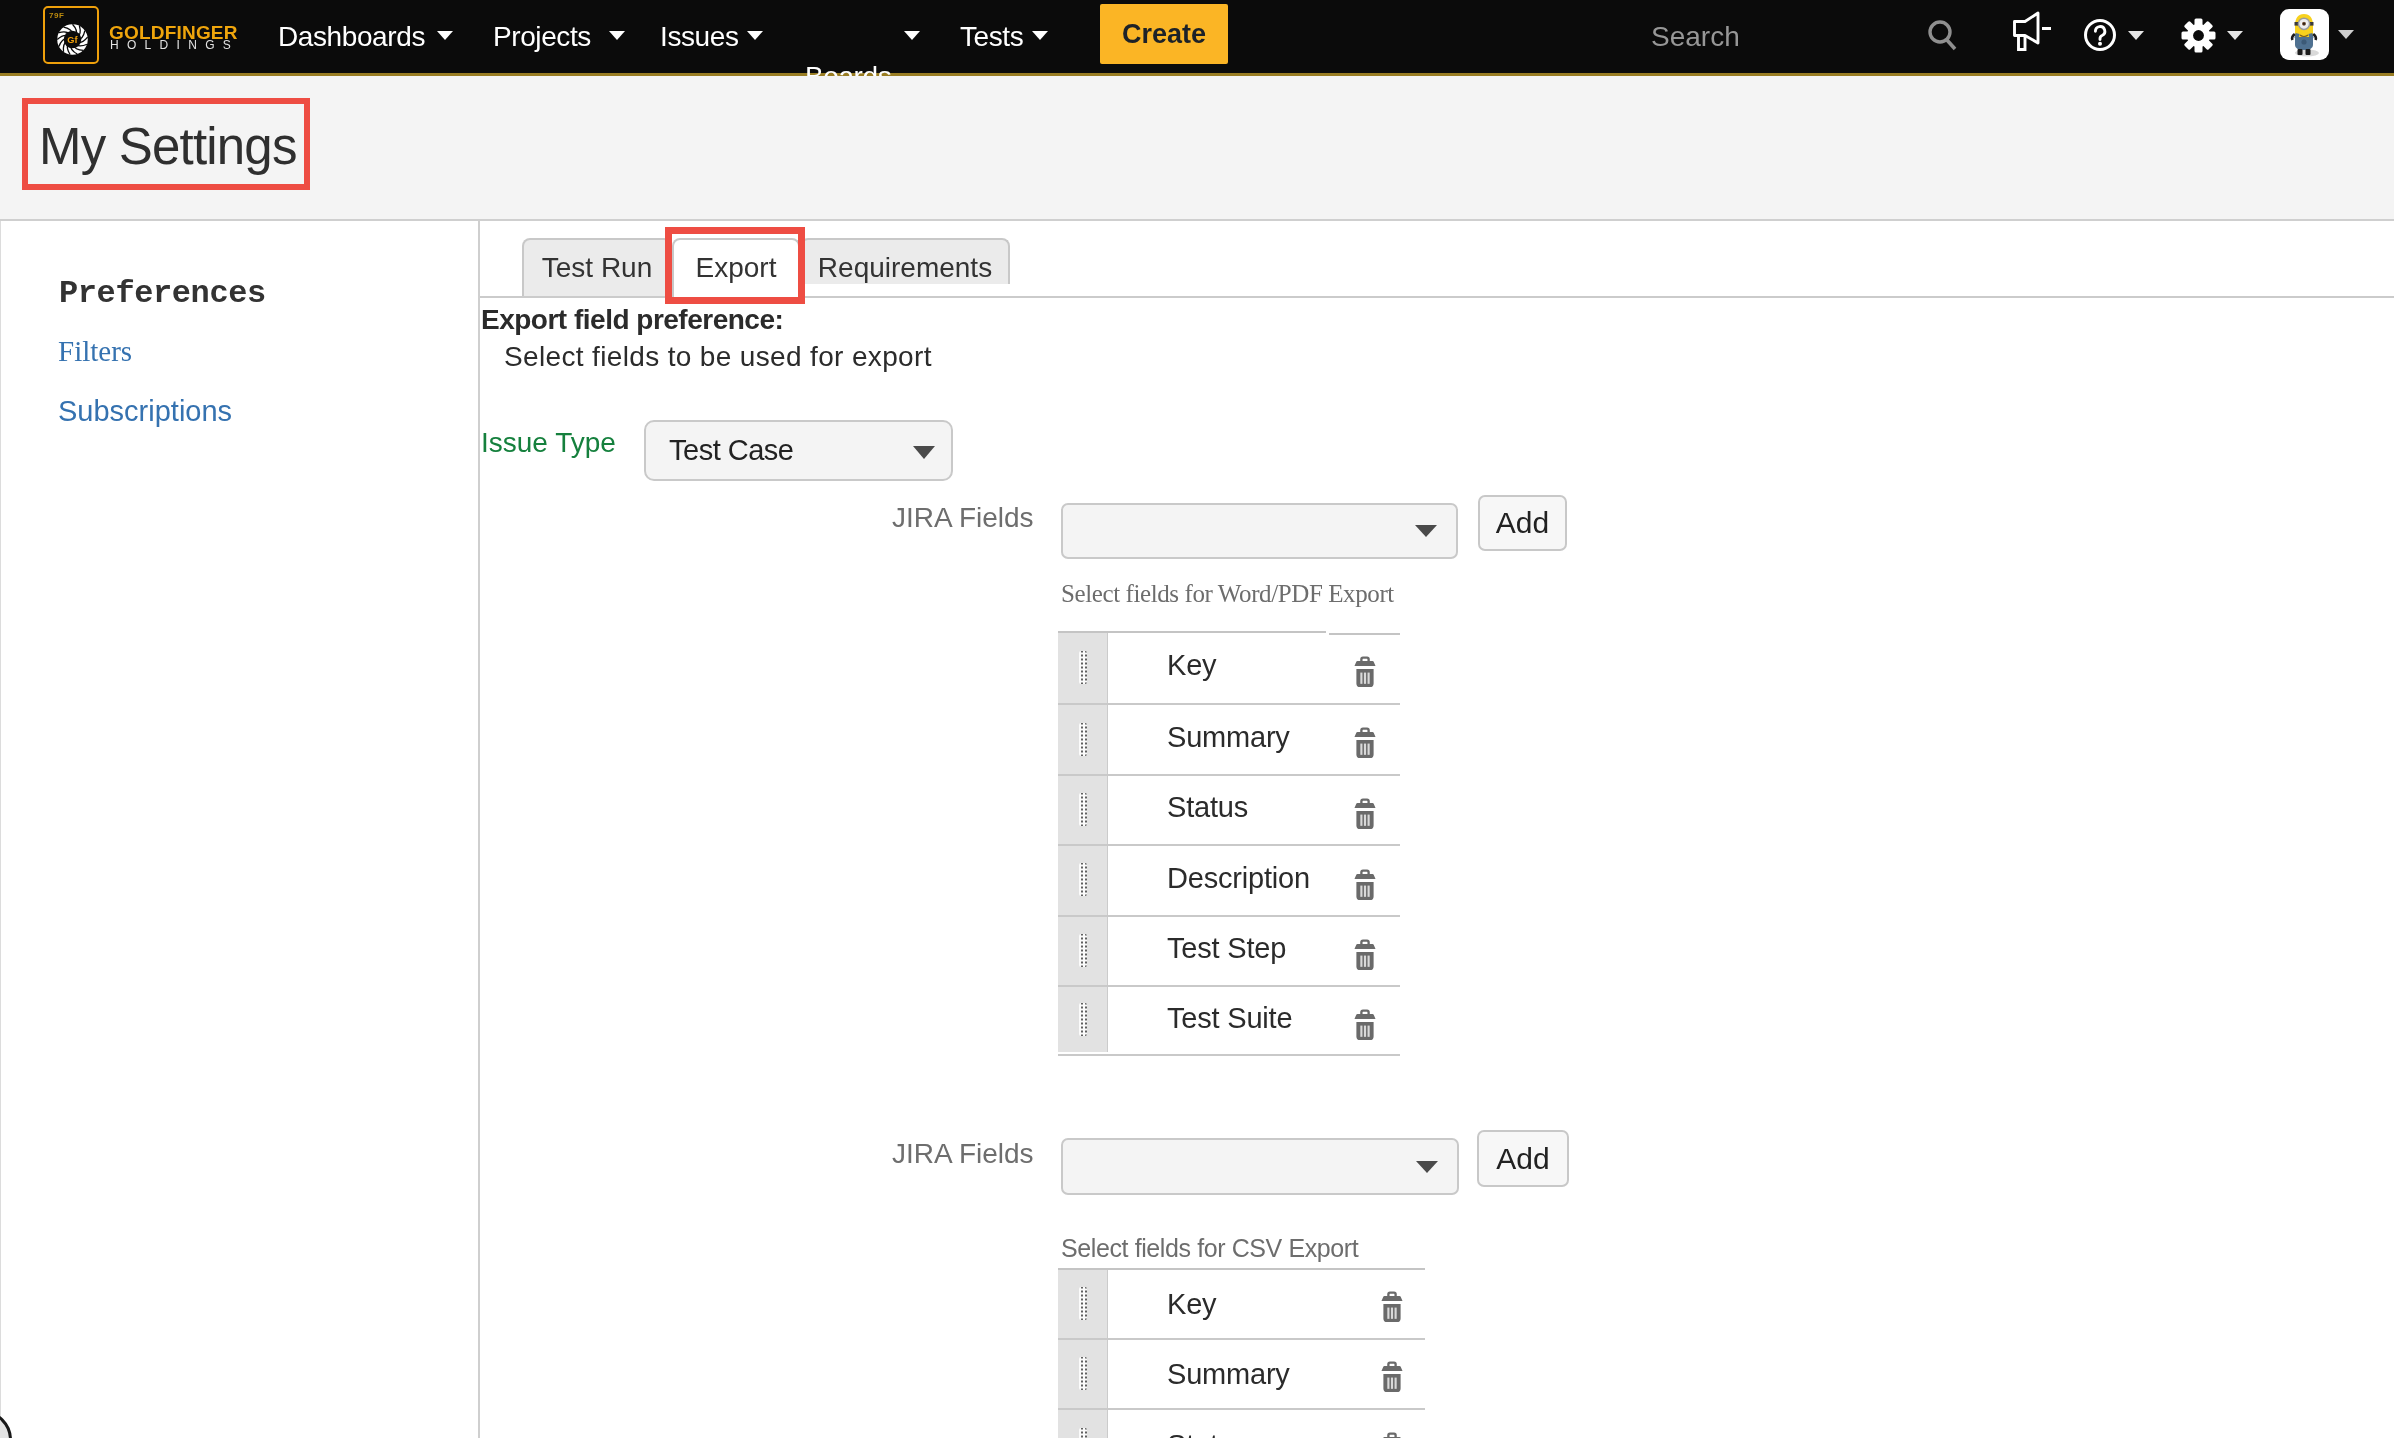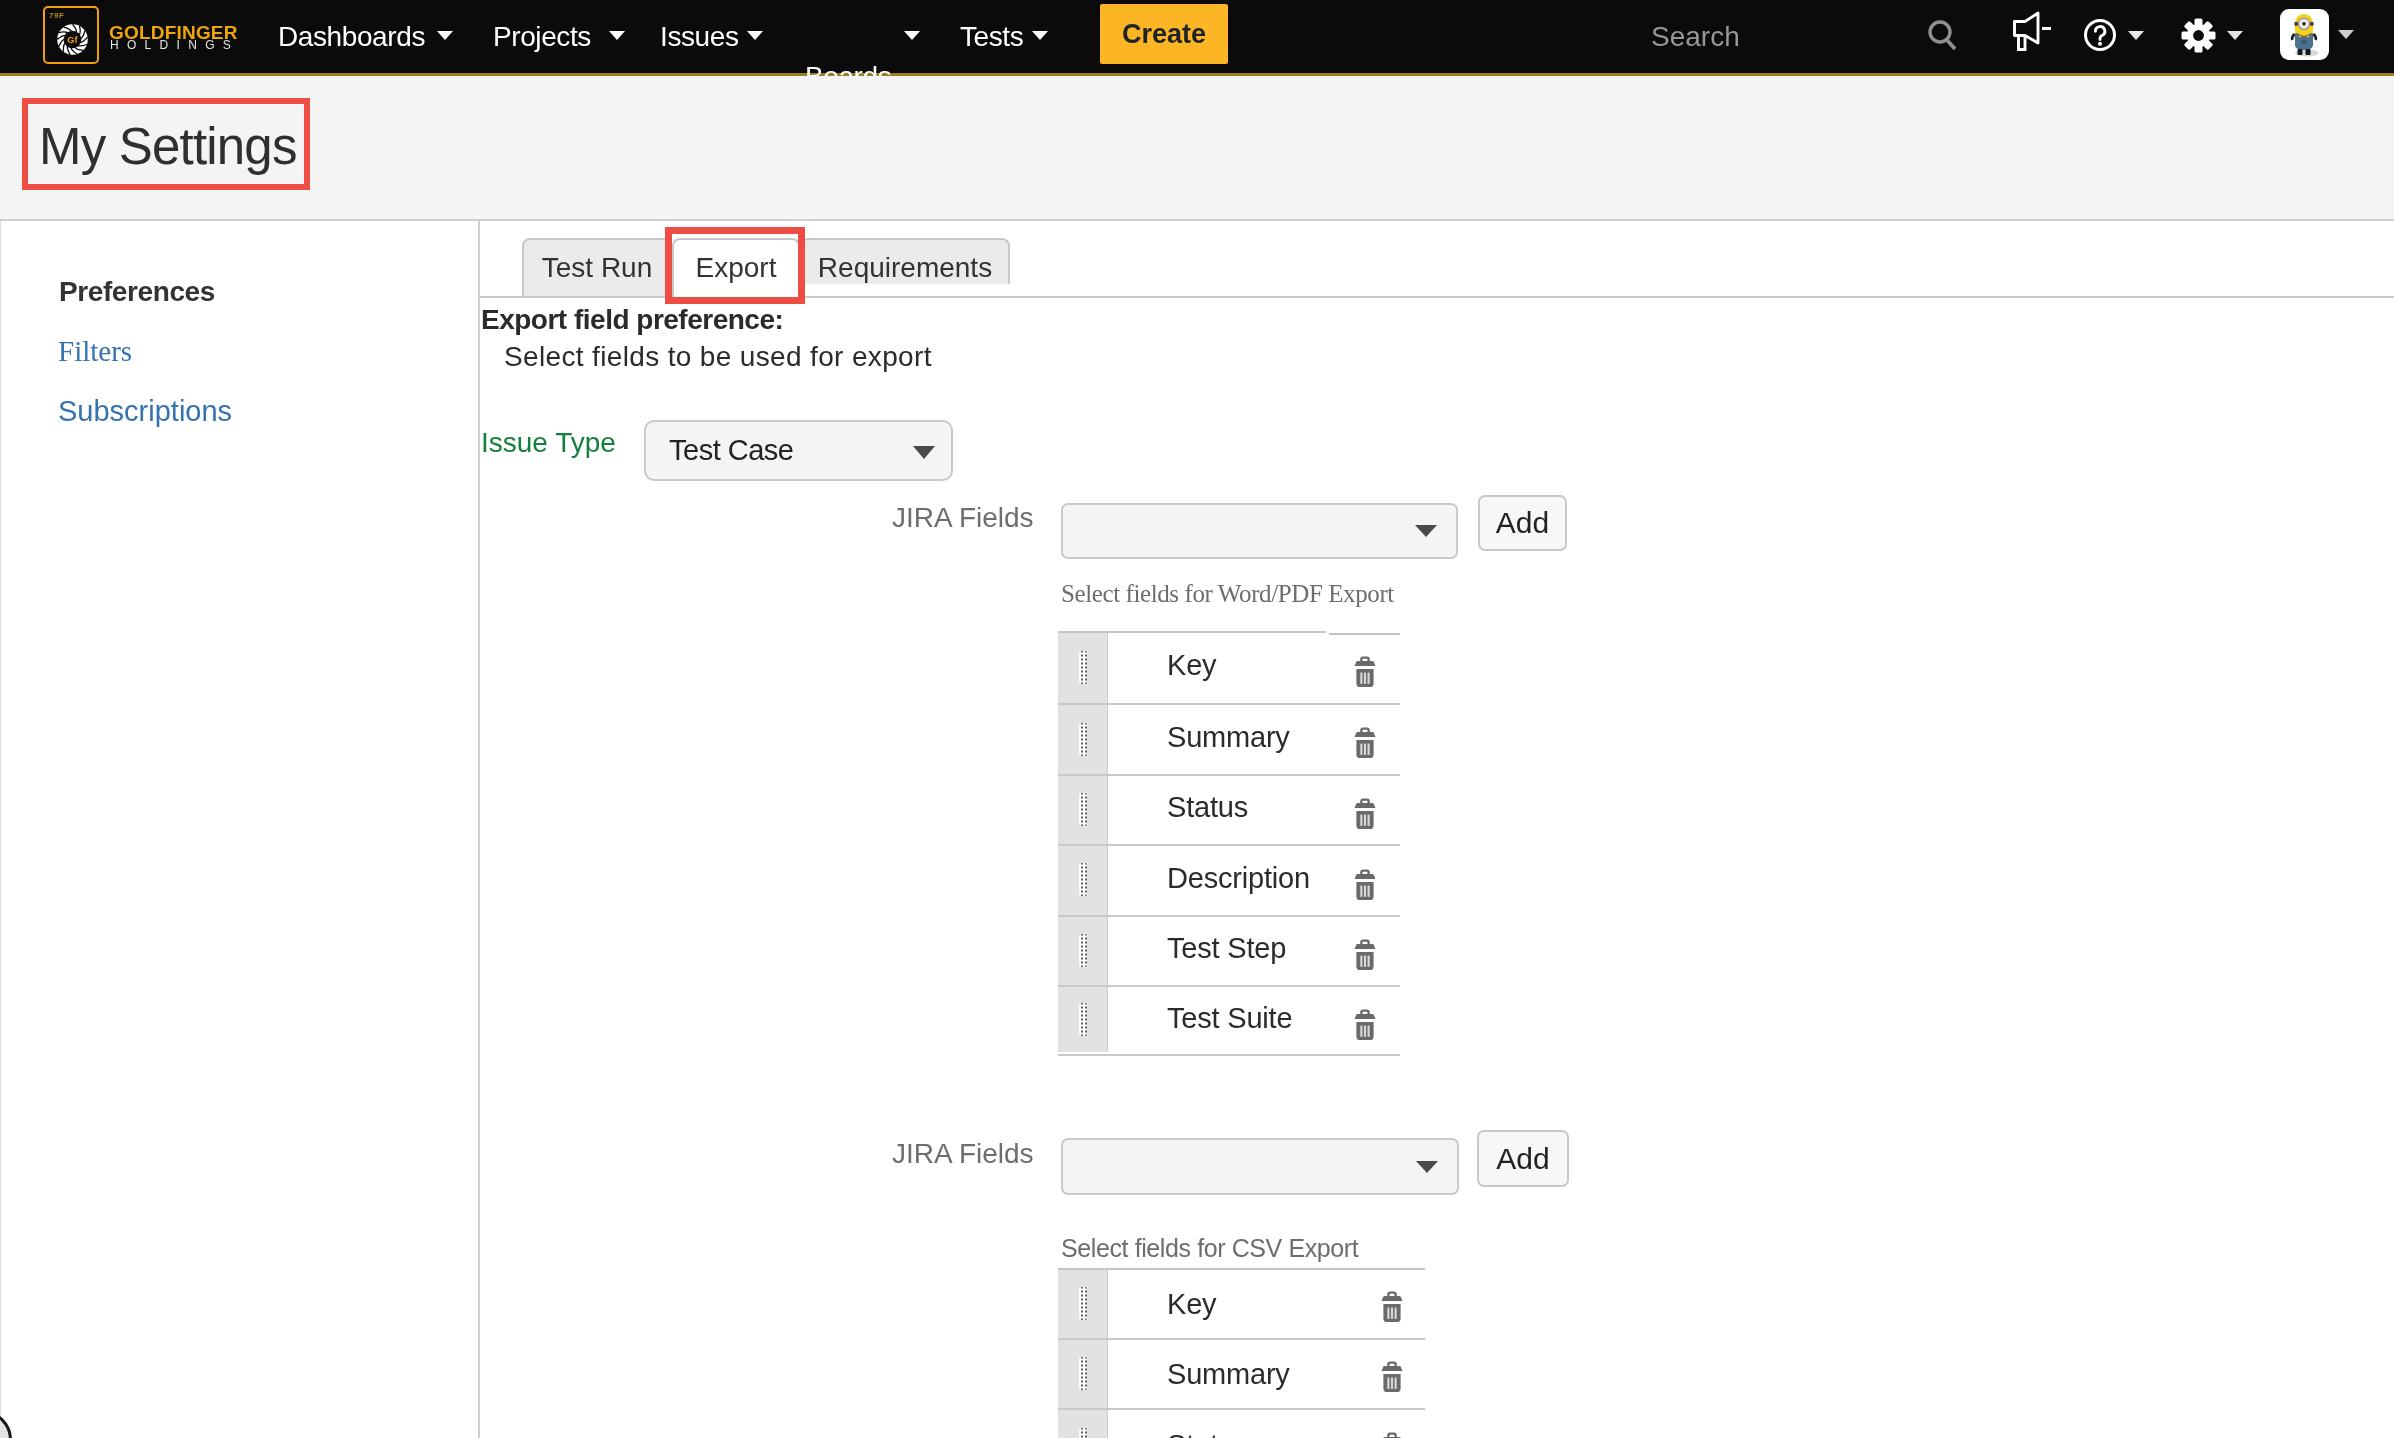--- a/index.html
+++ b/index.html
@@ -112,21 +112,21 @@
       <rect x="25.5" y="40" width="5" height="6" rx="1" fill="#1b1b1b"></rect>
     </svg>
     <div class="tri" style="left:2338px; top:30px; border-top-color:#cfcfcf;"></div>
   </div>
 
   <div class="abs" style="left:0; top:76px; width:2394px; height:145px; background:#f4f4f4; border-bottom:2px solid #cfcfcf;"></div>
   <div class="abs" style="left:39px; top:121px; font-size:51px; letter-spacing:-0.8px; color:#2f2f2f;">My Settings</div>
   <div class="abs" style="left:22px; top:98px; width:288px; height:92px; border:6px solid #ee4d43;"></div>
 
   <div class="abs" style="left:478px; top:221px; width:2px; height:1217px; background:#cfcfcf;"></div>
-  <div class="abs" style="left:59px; top:278px; font-size:28px; font-weight:bold; letter-spacing:-0.4px; color:#333;">Preferences</div>
+  <div class="abs" style="left:59px; top:278px; font-size:32px; font-weight:bold; letter-spacing:-0.4px; color:#333;font-family:Liberation Mono, monospace;">Preferences</div>
   <div class="abs" style="left:58px; top:337px; font-size:29px; color:#3572b0;font-family:Liberation Serif, serif;">Filters</div>
   <div class="abs" style="left:58px; top:397px; font-size:29px; color:#3572b0;">Subscriptions</div>
 
   <div class="abs" style="left:480px; top:296px; width:1914px; height:2px; background:#cbcbcb;"></div>
   <div class="abs" style="left:522px; top:238px; width:150px; height:58px; background:#ebebeb; border:2px solid #c8c8c8; border-bottom:none; border-radius:8px 8px 0 0; text-align:center; font-size:28px; color:#333; line-height:56px;">Test Run</div>
   <div class="abs" style="left:672px; top:238px; width:128px; height:60px; background:#fff; border:2px solid #c8c8c8; border-bottom:none; border-radius:8px 8px 0 0; text-align:center; font-size:28px; color:#333; line-height:56px;">Export</div>
   <div class="abs" style="left:800px; top:238px; width:210px; height:46px; background:#ebebeb; border:2px solid #c8c8c8; border-bottom:none; border-radius:8px 8px 0 0; text-align:center; font-size:28px; color:#333; line-height:56px;">Requirements</div>
   <div class="abs" style="left:665px; top:227px; width:140px; height:77px; border:7px solid #ee4d43;"></div>
 
   <div class="abs" style="left:481px; top:306px; font-size:28px; font-weight:bold; letter-spacing:-0.5px; color:#2b2b2b;">Export field preference:</div>

